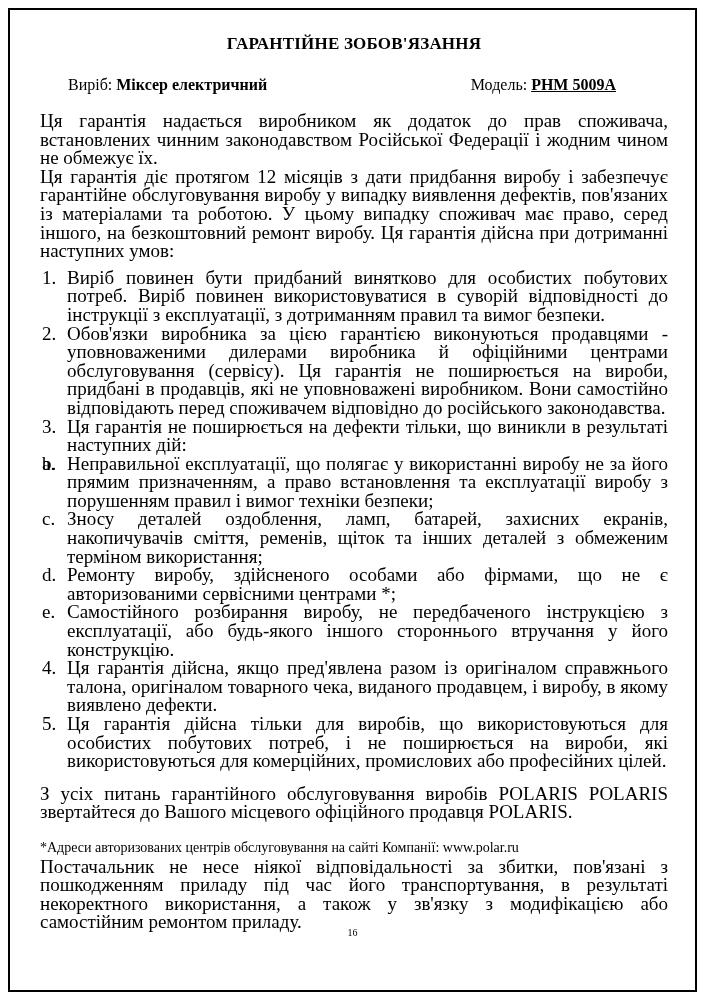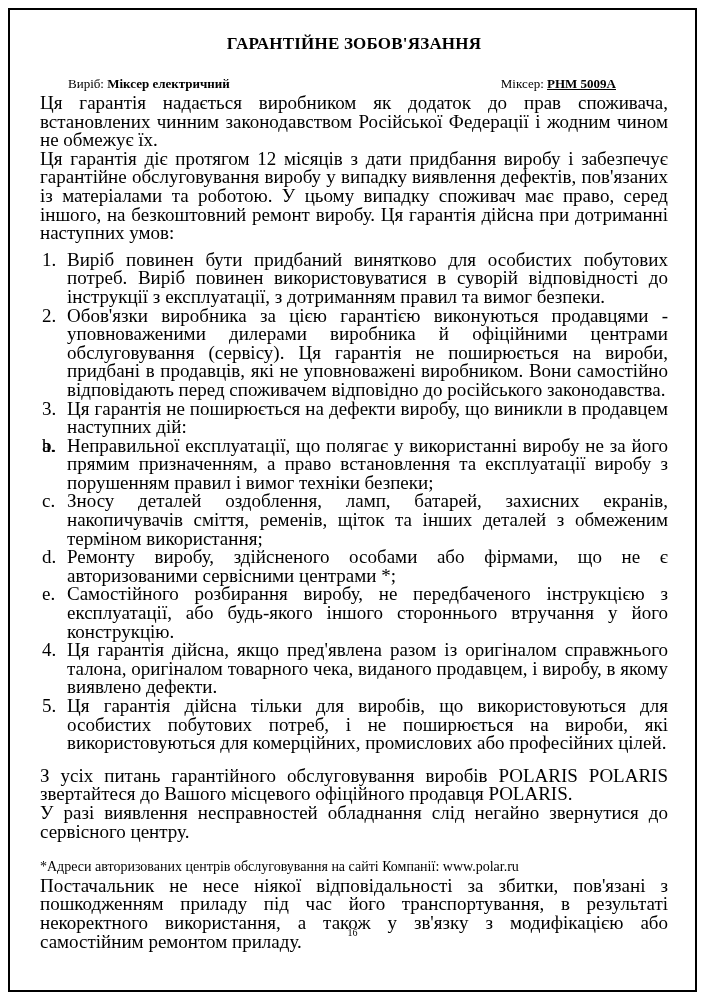--- a/index.html
+++ b/index.html
@@ -22,24 +22,24 @@
   .title {
     text-align: center;
     font-weight: bold;
     font-size: 17px;
     letter-spacing: 0.2px;
     margin-bottom: 22px;
   }
   .product-line {
     display: flex;
     justify-content: space-between;
-    font-size: 13px;
+    font-size: 16px;
     padding-left: 28px;
     padding-right: 52px;
-    margin-bottom: 2px;
+    margin-bottom: 18px;
   }
   .product-line .bold { font-weight: bold; }
   .model-value { font-weight: bold; text-decoration: underline; }
   .body-text, .li {
     font-size: 19px;
     line-height: 18.6px;
     text-align: justify;
   }
   .intro-block { margin-bottom: 8px; }
   .li { position: relative; padding-left: 27px; }
@@ -65,42 +65,42 @@
 <div class="frame">
 
   <div class="title">ГАРАНТІЙНЕ ЗОБОВ'ЯЗАННЯ</div>
 
   <div class="product-line">
     <div>
       <span>Виріб:</span>
       <span class="bold">Міксер електричний</span>
     </div>
     <div>
-      <span>Міксер:</span>
+      <span>Модель:</span>
       <span class="model-value">РНМ 5009А</span>
     </div>
   </div>
 
   <div class="intro-block">
     <p class="body-text">Ця гарантія надається виробником як додаток до прав споживача, встановлених чинним законодавством Російської Федерації і жодним чином не обмежує їх.</p>
     <p class="body-text">Ця гарантія діє протягом 12 місяців з дати придбання виробу і забезпечує гарантійне обслуговування виробу у випадку виявлення дефектів, пов'язаних із матеріалами та роботою. У цьому випадку споживач має право, серед іншого, на безкоштовний ремонт виробу. Ця гарантія дійсна при дотриманні наступних умов:</p>
   </div>
 
   <div>
     <div class="li">
       <span class="mk">1.</span>
       <span class="tx">Виріб повинен бути придбаний винятково для особистих побутових потреб. Виріб повинен використовуватися в суворій відповідності до інструкції з експлуатації, з дотриманням правил та вимог безпеки.</span>
     </div>
     <div class="li">
       <span class="mk">2.</span>
       <span class="tx">Обов'язки виробника за цією гарантією виконуються продавцями - уповноваженими дилерами виробника й офіційними центрами обслуговування (сервісу). Ця гарантія не поширюється на вироби, придбані в продавців, які не уповноважені виробником. Вони самостійно відповідають перед споживачем відповідно до російського законодавства.</span>
     </div>
     <div class="li">
       <span class="mk">3.</span>
-      <span class="tx">Ця гарантія не поширюється на дефекти виробу, що виникли в продавцем наступних дій:</span>
+      <span class="tx">Ця гарантія не поширюється на дефекти тільки, що виникли в результаті наступних дій:</span>
     </div>
     <div class="li">
       <span class="mk">a.</span>
     </div>
     <div class="li">
       <span class="mk">b.</span>
       <span class="tx">Неправильної експлуатації, що полягає у використанні виробу не за його прямим призначенням, а право встановлення та експлуатації виробу з порушенням правил і вимог техніки безпеки;</span>
     </div>
     <div class="li">
       <span class="mk">c.</span>
@@ -119,21 +119,20 @@
       <span class="tx">Ця гарантія дійсна, якщо пред'явлена разом із оригіналом справжнього талона, оригіналом товарного чека, виданого продавцем, і виробу, в якому виявлено дефекти.</span>
     </div>
     <div class="li">
       <span class="mk">5.</span>
       <span class="tx">Ця гарантія дійсна тільки для виробів, що використовуються для особистих побутових потреб, і не поширюється на вироби, які використовуються для комерційних, промислових або професійних цілей.</span>
     </div>
   </div>
 
   <div class="closing-block">
     <p class="body-text">З усіх питань гарантійного обслуговування виробів POLARIS POLARIS звертайтеся до Вашого місцевого офіційного продавця POLARIS.</p>
-    <p class="body-text">У разі виявлення несправностей обладнання слід негайно звернутися до сервісного центру.</p>
   </div>
 
   <p class="footnote">*Адреси авторизованих центрів обслуговування на сайті Компанії: www.polar.ru</p>
 
   <p class="body-text disclaimer">Постачальник не несе ніякої відповідальності за збитки, пов'язані з пошкодженням приладу під час його транспортування, в результаті некоректного використання, а також у зв'язку з модифікацією або самостійним ремонтом приладу.</p>
 
   <div class="pageno">16</div>
 
 </div>
 

